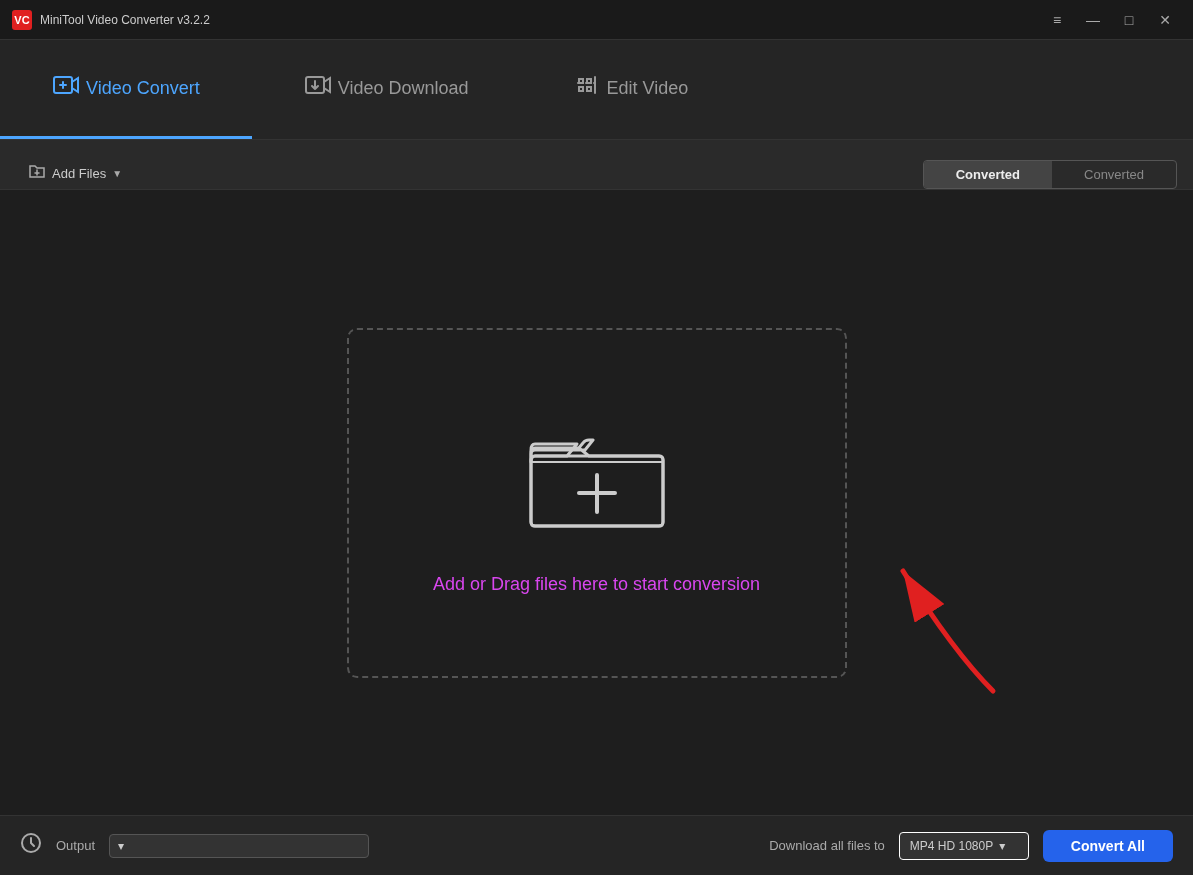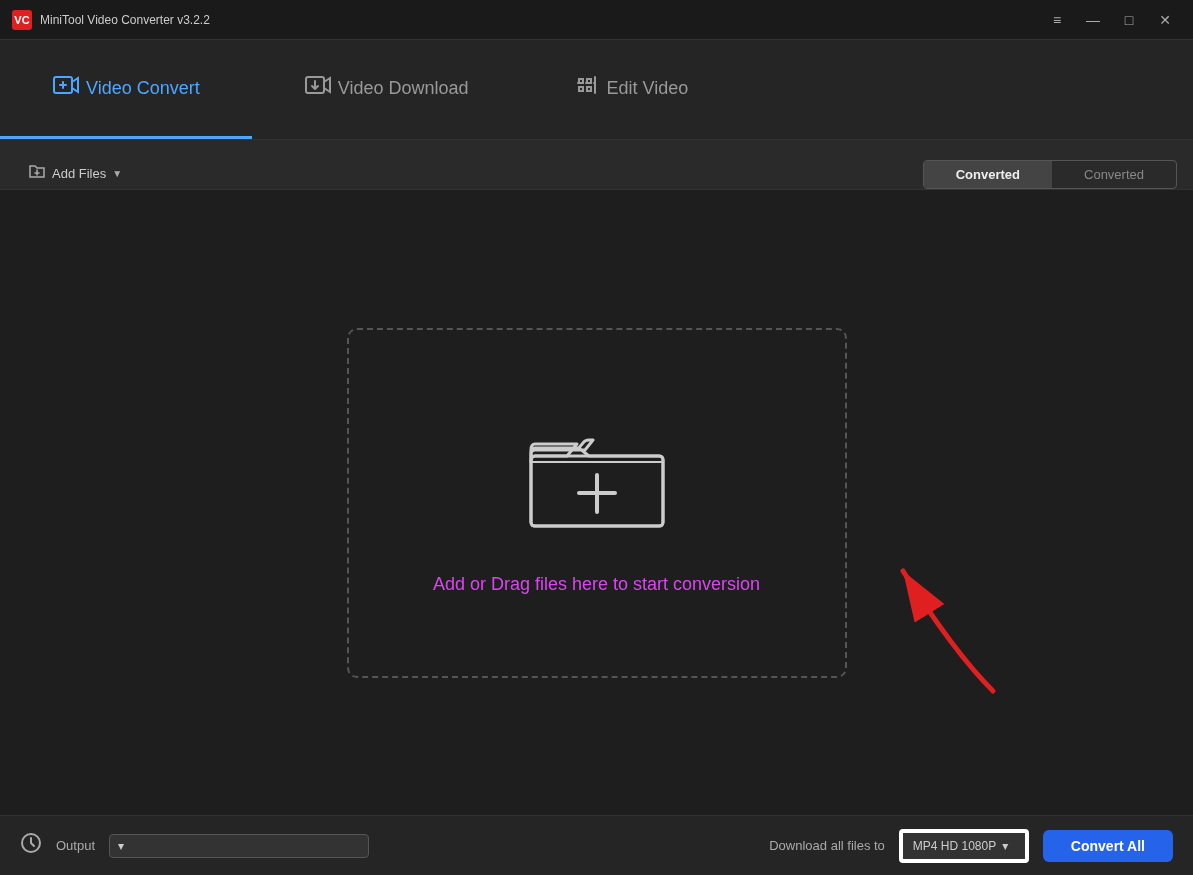--- a/index.html
+++ b/index.html
@@ -246,21 +246,21 @@
 
     .convert-all-to-label {
       margin-left: auto;
       font-size: 13px;
       color: #aaa;
       white-space: nowrap;
     }
 
     .format-select {
       background: #333;
-      border: 4px solid #ffffff;
+      border: 1px solid #ffffff;
       border-radius: 4px;
       padding: 6px 10px;
       font-size: 12px;
       color: #ccc;
       cursor: pointer;
       display: flex;
       align-items: center;
       gap: 6px;
       min-width: 130px;
     }

